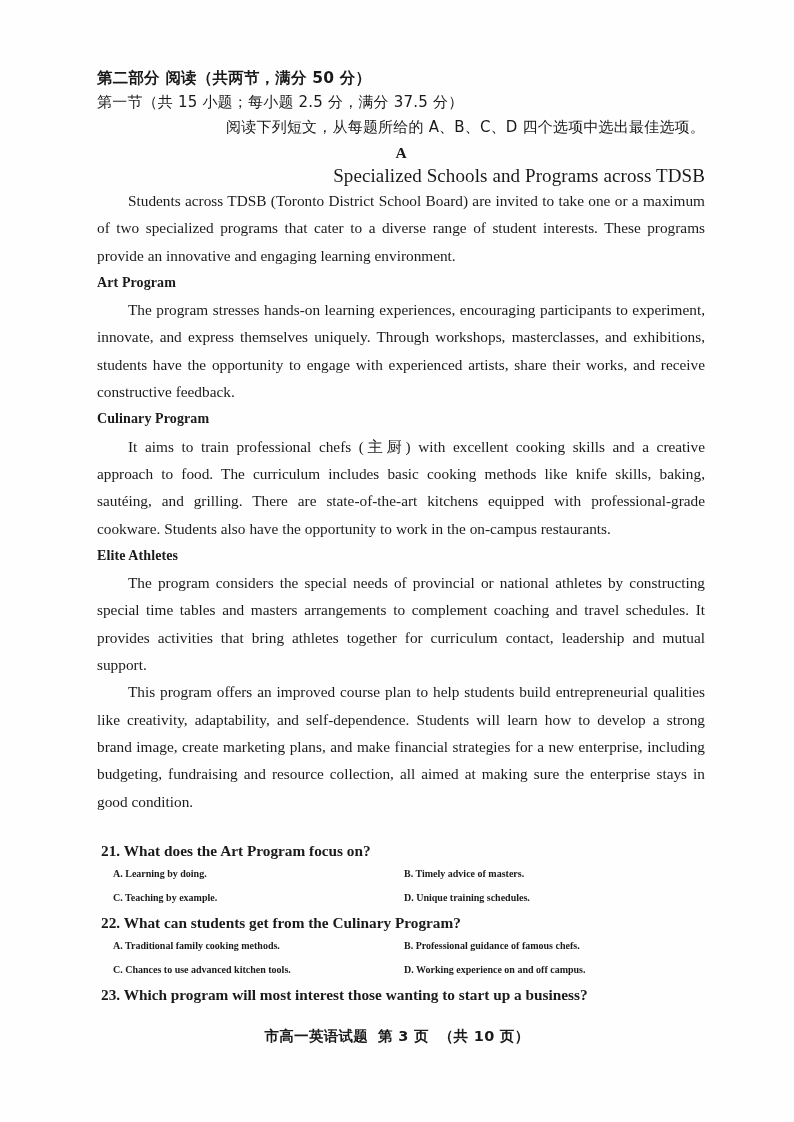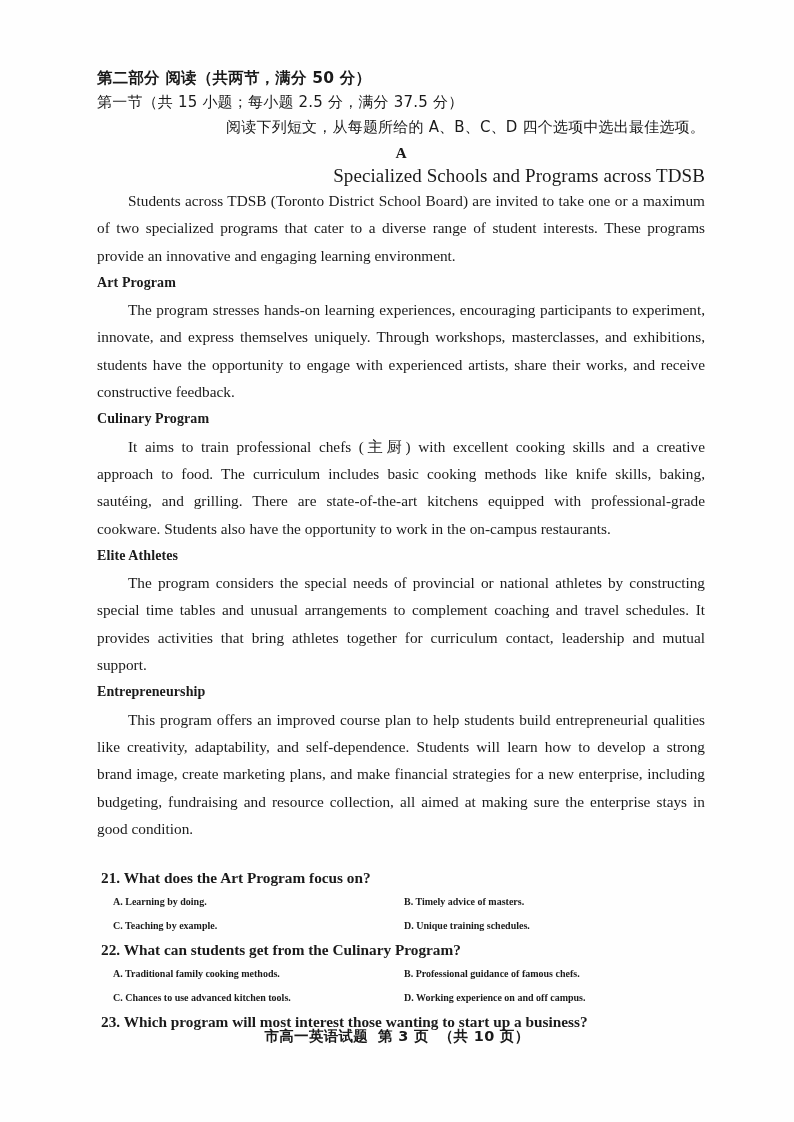--- a/index.html
+++ b/index.html
@@ -158,23 +158,22 @@
 
     <p class="para">Students across TDSB (Toronto District School Board) are invited to take one or a maximum of two specialized programs that cater to a diverse range of student interests. These programs provide an innovative and engaging learning environment.</p>
 
     <div class="sub-head">Art Program</div>
     <p class="para">The program stresses hands-on learning experiences, encouraging participants to experiment, innovate, and express themselves uniquely. Through workshops, masterclasses, and exhibitions, students have the opportunity to engage with experienced artists, share their works, and receive constructive feedback.</p>
 
     <div class="sub-head">Culinary Program</div>
     <p class="para">It aims to train professional chefs (主厨) with excellent cooking skills and a creative approach to food. The curriculum includes basic cooking methods like knife skills, baking, sautéing, and grilling. There are state-of-the-art kitchens equipped with professional-grade cookware. Students also have the opportunity to work in the on-campus restaurants.</p>
 
     <div class="sub-head">Elite Athletes</div>
-    <p class="para">The program considers the special needs of provincial or national athletes by constructing special time tables and unusual arrangements to complement coaching and travel schedules. It provides activities that bring athletes together for curriculum contact, leadership and mutual support.</p>
-
-    <div class="sub-head">Entrepreneurship</div>
+    <p class="para">The program considers the special needs of provincial or national athletes by constructing special time tables and masters arrangements to complement coaching and travel schedules. It provides activities that bring athletes together for curriculum contact, leadership and mutual support.</p>
+
     <p class="para">This program offers an improved course plan to help students build entrepreneurial qualities like creativity, adaptability, and self-dependence. Students will learn how to develop a strong brand image, create marketing plans, and make financial strategies for a new enterprise, including budgeting, fundraising and resource collection, all aimed at making sure the enterprise stays in good condition.</p>
 
     <div class="questions">
 
       <div class="q-block">
         <p class="q-stem">21. What does the Art Program focus on?</p>
         <div class="q-options">
           <div class="opt-row">
             <span class="opt-left">A. Learning by doing.</span>
             <span class="opt-right">B. Timely advice of masters.</span>

